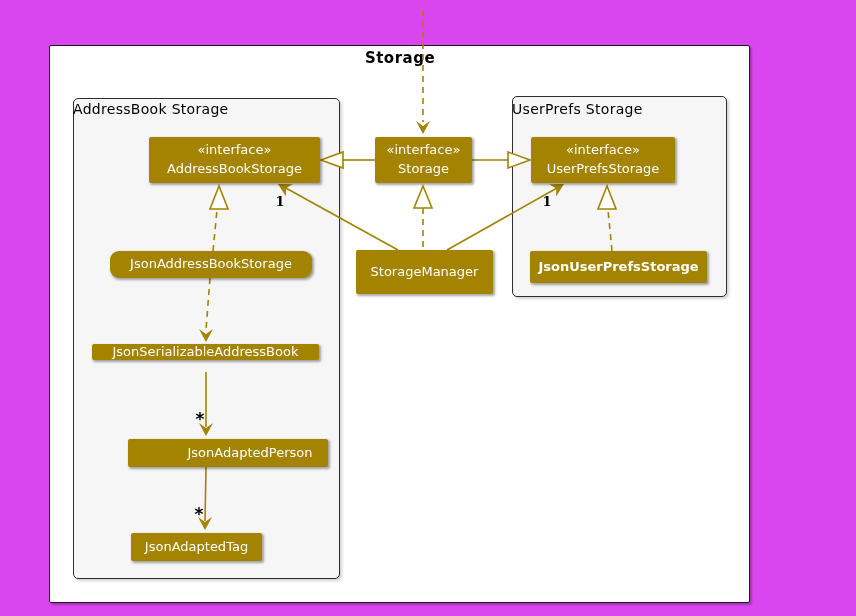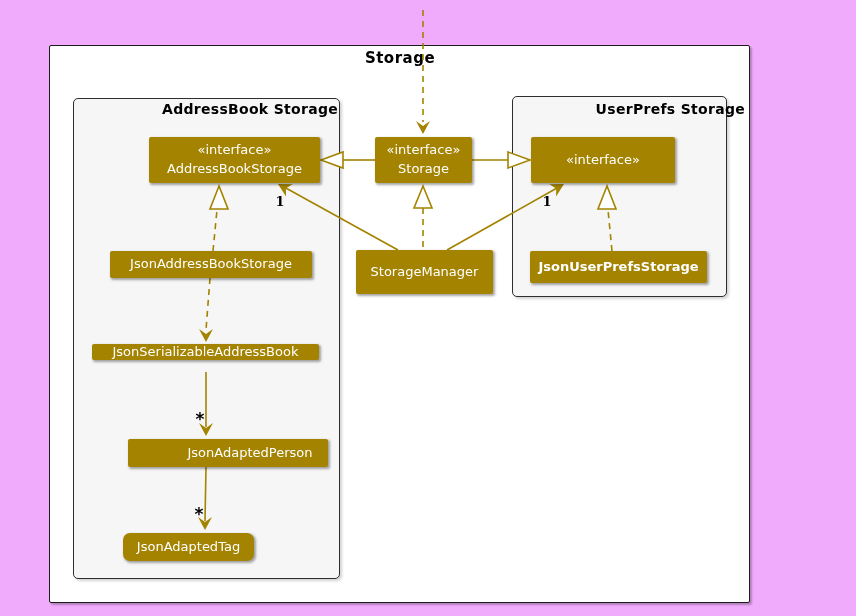--- a/index.html
+++ b/index.html
@@ -1,38 +1,38 @@
 <!DOCTYPE html>
 <html><head>
 <meta charset="utf-8">
 <style>
   html,body { margin:0; padding:0; background:#ffffff; }
   .stage {
     position:relative; width:856px; height:616px; overflow:hidden;
-    background:#f0abfc;
+    background:#d946ef;
     font-family:"DejaVu Sans", sans-serif;
   }
   .frame-outer {
     position:absolute; left:49px; top:45px; width:699px; height:556px;
     background:#ffffff; border:1.5px solid #1c1c1c; border-radius:2px;
     box-shadow:2px 2px 2px rgba(0,0,0,0.25);
   }
   .frame-title {
     position:absolute; left:330px; top:49px; width:140px;
     text-align:center; font-size:15px; font-weight:bold; color:#000000;
     letter-spacing:0.5px;
   }
   .container {
     position:absolute; background:#f6f6f6; border:1.4px solid #2e2e2e;
     border-radius:5px; box-shadow:2px 2px 3px rgba(0,0,0,0.18);
   }
   .container-addressbook { left:73px; top:98px;  width:265px; height:479px; }
   .container-userprefs   { left:512px; top:96px; width:213px; height:199px; }
   .container-title {
-    position:absolute; text-align:right; font-size:14px; font-weight:bold;
+    position:absolute; text-align:left; font-size:14px; font-weight:normal;
     color:#000000; letter-spacing:0.3px;
   }
   .title-addressbook { left:73px;  top:101px; width:265px; }
   .title-userprefs   { left:512px; top:101px; width:233px; }
   svg.connectors { position:absolute; left:0; top:0; z-index:3; }
   .uml-box {
     position:absolute; z-index:4; background:#A38300; color:#ffffff;
     display:flex; flex-direction:column; align-items:center; justify-content:center;
     text-align:center; font-size:13px; line-height:1.45; border-radius:2px;
     box-shadow:1.5px 1.5px 2.5px rgba(0,0,0,0.35);
@@ -123,43 +123,44 @@
     <span>AddressBookStorage</span>
   </div>
 
   <div class="uml-box" style="left:375px; top:137px; width:97px; height:46px;">
     <span>«interface»</span>
     <span>Storage</span>
   </div>
 
   <div class="uml-box" style="left:531px; top:137px; width:144px; height:46px;">
     <span>«interface»</span>
+    <span>UserPrefsStorage</span>
   </div>
 
   <div class="uml-box" style="left:356px; top:250px; width:137px; height:44px;">
     <span>StorageManager</span>
   </div>
 
-  <div class="uml-box" style="left:110px; top:251px; width:202px; height:27px;">
+  <div class="uml-box" style="left:110px; top:251px; width:202px; height:27px;border-radius:9px;">
     <span>JsonAddressBookStorage</span>
   </div>
 
   <div class="uml-box" style="left:530px; top:251px; width:177px; height:32px;font-weight:bold;">
     <span>JsonUserPrefsStorage</span>
   </div>
 
   <div class="uml-box" style="left:92px; top:344px; width:227px; height:16px;">
     <span>JsonSerializableAddressBook</span>
   </div>
 
   <div class="uml-box" style="left:128px; top:439px; width:156px; height:28px;padding-left:44px;">
     <span>JsonAdaptedPerson</span>
   </div>
 
-  <div class="uml-box" style="left:123px; top:533px; width:131px; height:28px;border-radius:7px;">
+  <div class="uml-box" style="left:131px; top:533px; width:131px; height:28px;">
     <span>JsonAdaptedTag</span>
   </div>
 
   <div class="mult" style="left:272px; top:193px;">1</div>
   <div class="mult" style="left:539px; top:193px;">1</div>
   <div class="mult mult-star" style="left:192px; top:411px;">*</div>
   <div class="mult mult-star" style="left:191px; top:506px;">*</div>
 
 </div>
 

